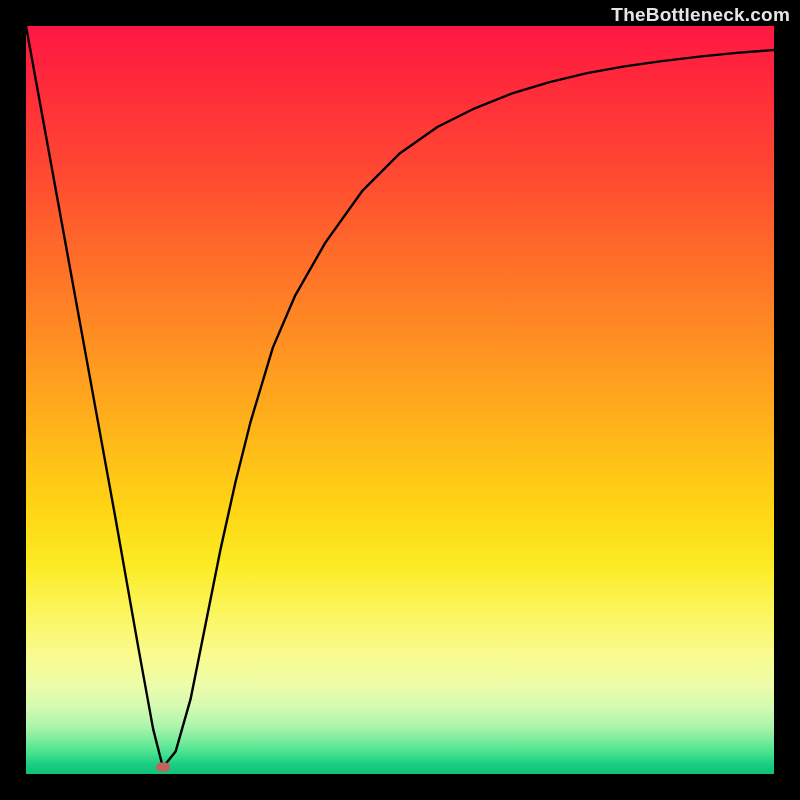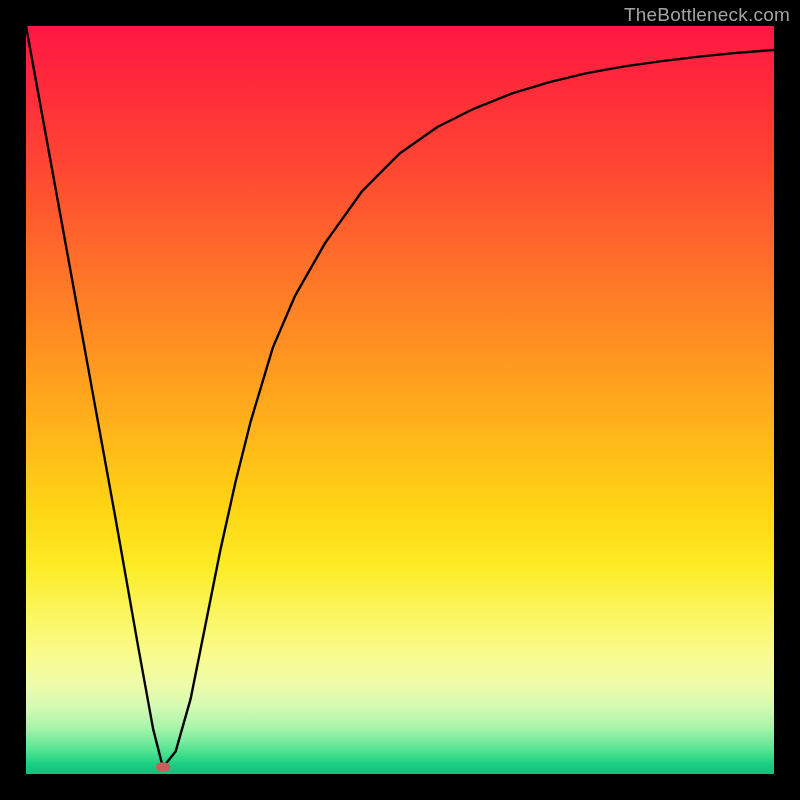--- a/index.html
+++ b/index.html
@@ -57,24 +57,24 @@
     width: 14px;
     height: 9px;
     border-radius: 5px / 4px;
     background: #c4615a;
     transform: translate(-50%, -50%);
   }
   .attribution {
     position: absolute;
     top: 4px;
     right: 10px;
-    color: #a3a3a3;
+    color: #e5e5e5;
     font-size: 19px;
     letter-spacing: 0.2px;
-    font-weight: 400;
+    font-weight: 700;
   }
 </style>
 </head>
 <body>
 
 <div class="stage">
 
   <div class="plot-area">
     <div class="gradient"></div>
 

